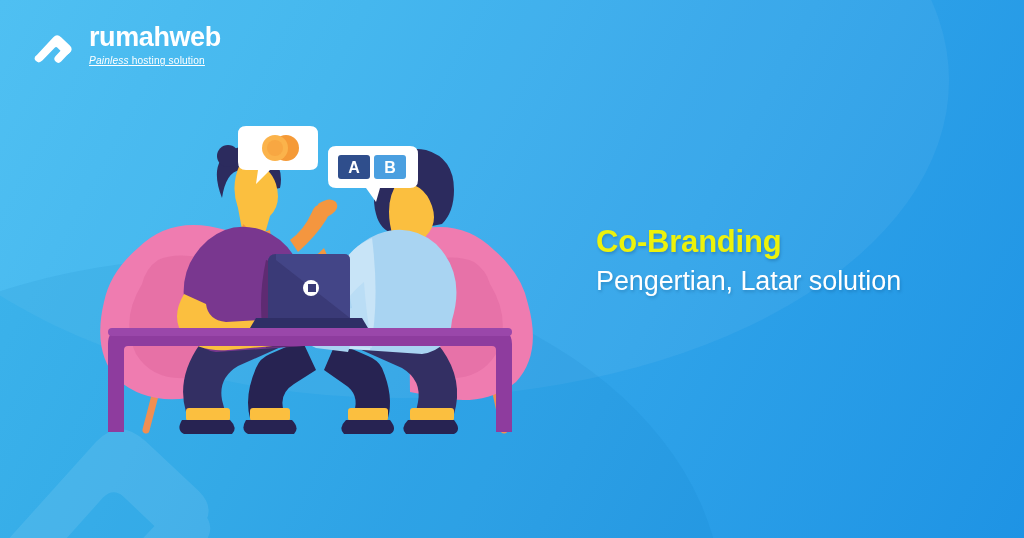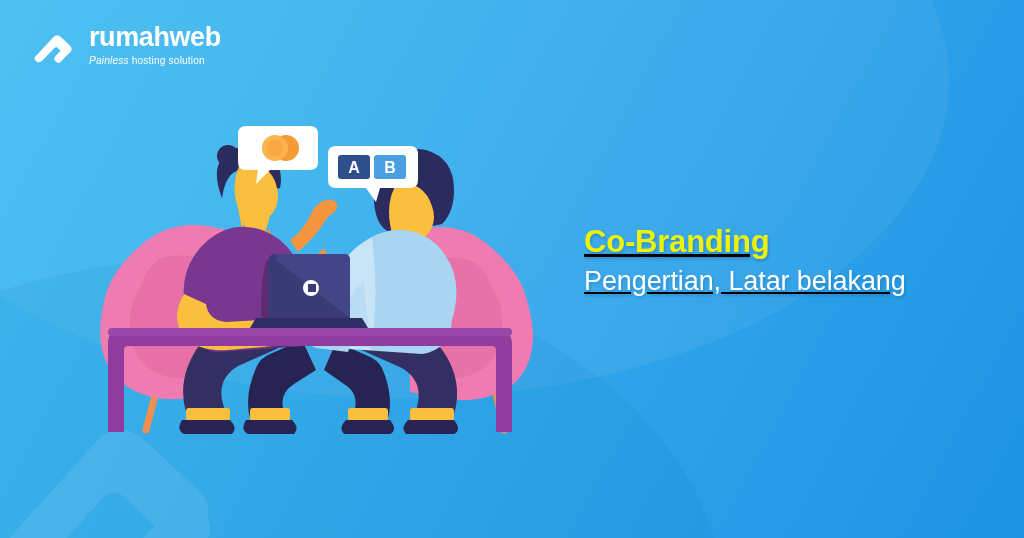--- a/index.html
+++ b/index.html
@@ -72,30 +72,30 @@
     color: #ffffff;
     font-size: 27px;
     font-weight: bold;
     letter-spacing: -0.4px;
   }
   .logo-tag {
     color: #ffffff;
     font-size: 10.2px;
     letter-spacing: 0.15px;
     margin-top: 5px;
+    text-decoration: underline;
   }
   .logo-tag i { font-style: italic; }
 
   
   .headline {
     position: absolute;
-    left: 584px;
+    left: 596px;
     top: 224px;
     width: 410px;
-    text-decoration: underline;
   }
   .headline .title {
     font-size: 31px;
     font-weight: bold;
     letter-spacing: -0.2px;
     line-height: 1.18;
     text-shadow: 1px 2px 3px rgba(10, 60, 110, 0.28);
     margin: 0 0 3px 0;
   }
   .headline .sub {
@@ -143,21 +143,21 @@
       </svg>
     </span>
     <span class="logo-text">
       <span class="logo-word">rumahweb</span>
       <span class="logo-tag"><i>Painless</i><span> hosting solution</span></span>
     </span>
   </div>
 
   <div class="headline">
     <div class="title" style="color: rgb(237, 242, 11);">Co-Branding</div>
-    <div class="sub">Pengertian, Latar belakang</div>
+    <div class="sub">Pengertian, Latar solution</div>
   </div>
 
   <div class="illustration">
     <svg viewBox="0 0 470 320">
 
       <g>
         <path d="M78 272 L66 318" stroke="#F08F52" stroke-width="7" stroke-linecap="round" fill="none"></path>
         <path d="M118 272 L128 318" stroke="#F08F52" stroke-width="7" stroke-linecap="round" fill="none"></path>
         <path d="M24 190 Q12 240 38 268 Q66 292 108 286 L138 282 L146 118 Q92 102 58 136 Q30 160 24 190 Z" fill="#EF7CB0"></path>
         <path d="M62 172 Q40 208 56 242 Q72 268 106 266 L140 262 L142 150 Q98 138 78 148 Q66 156 62 172 Z" fill="#E0689F" opacity="0.55"></path>

